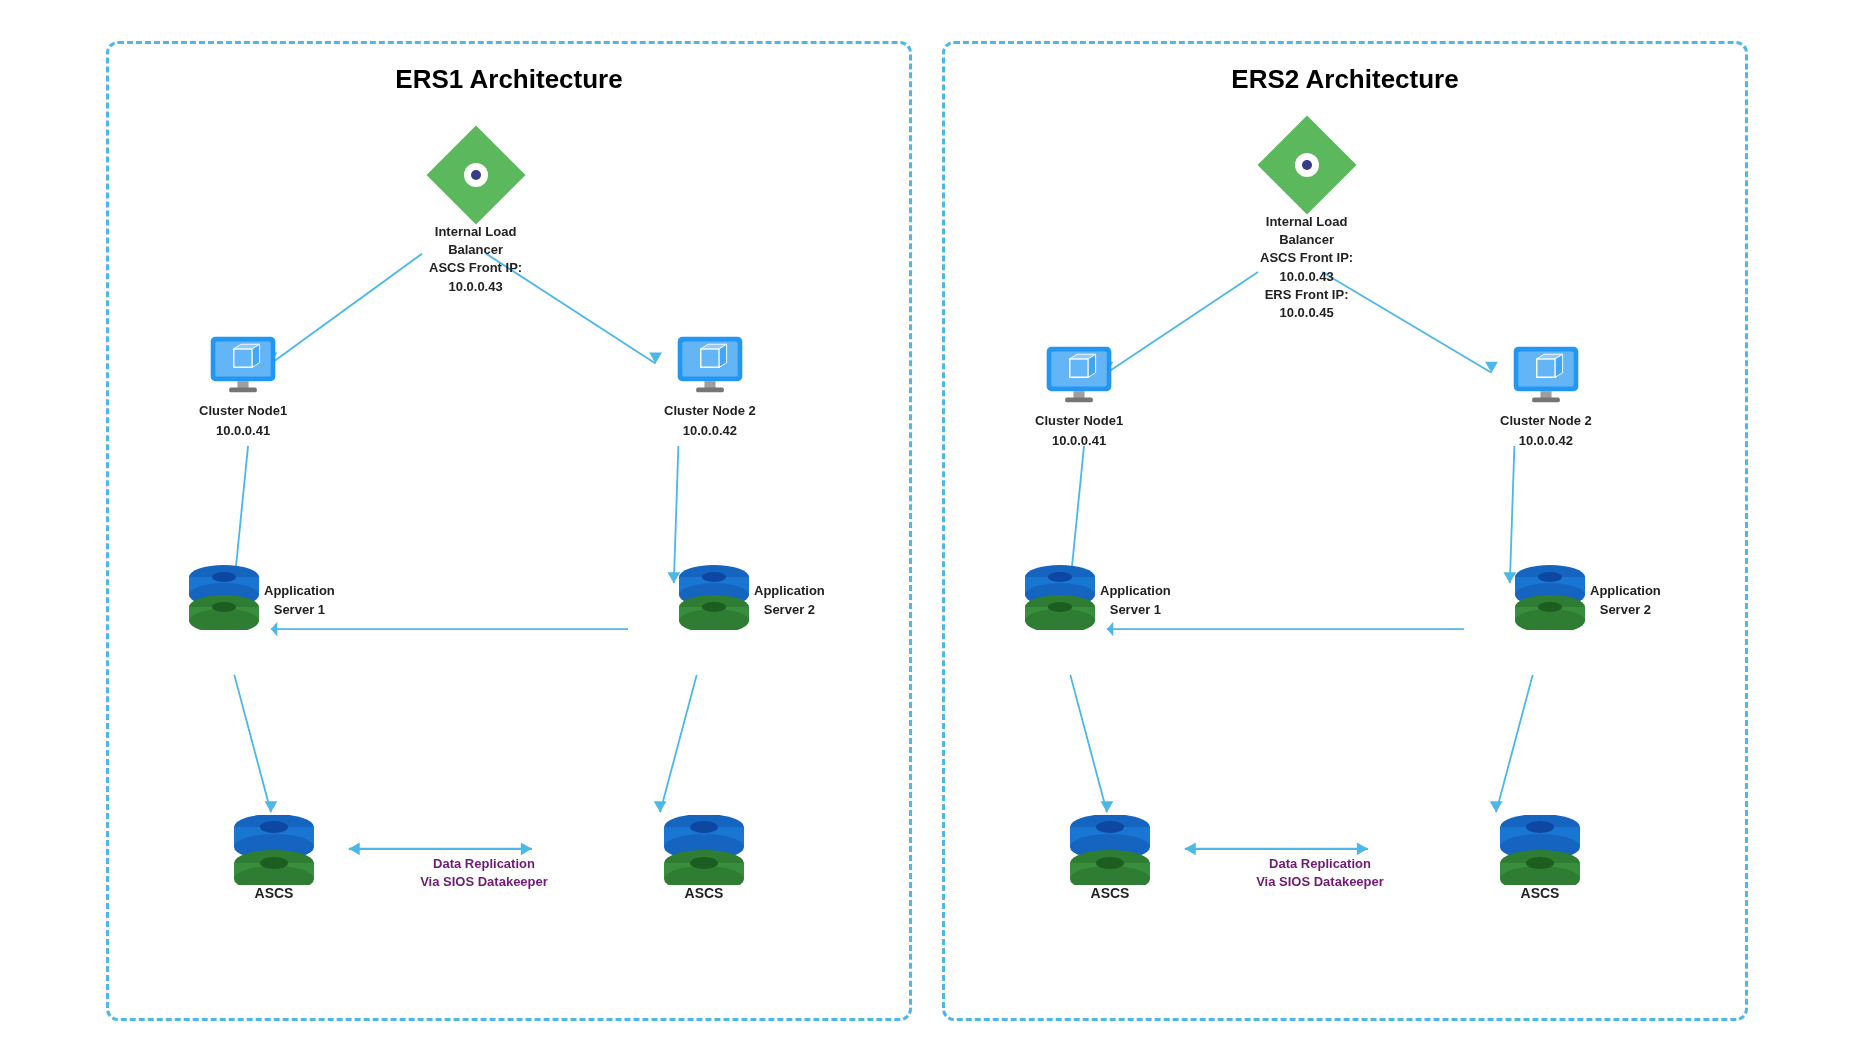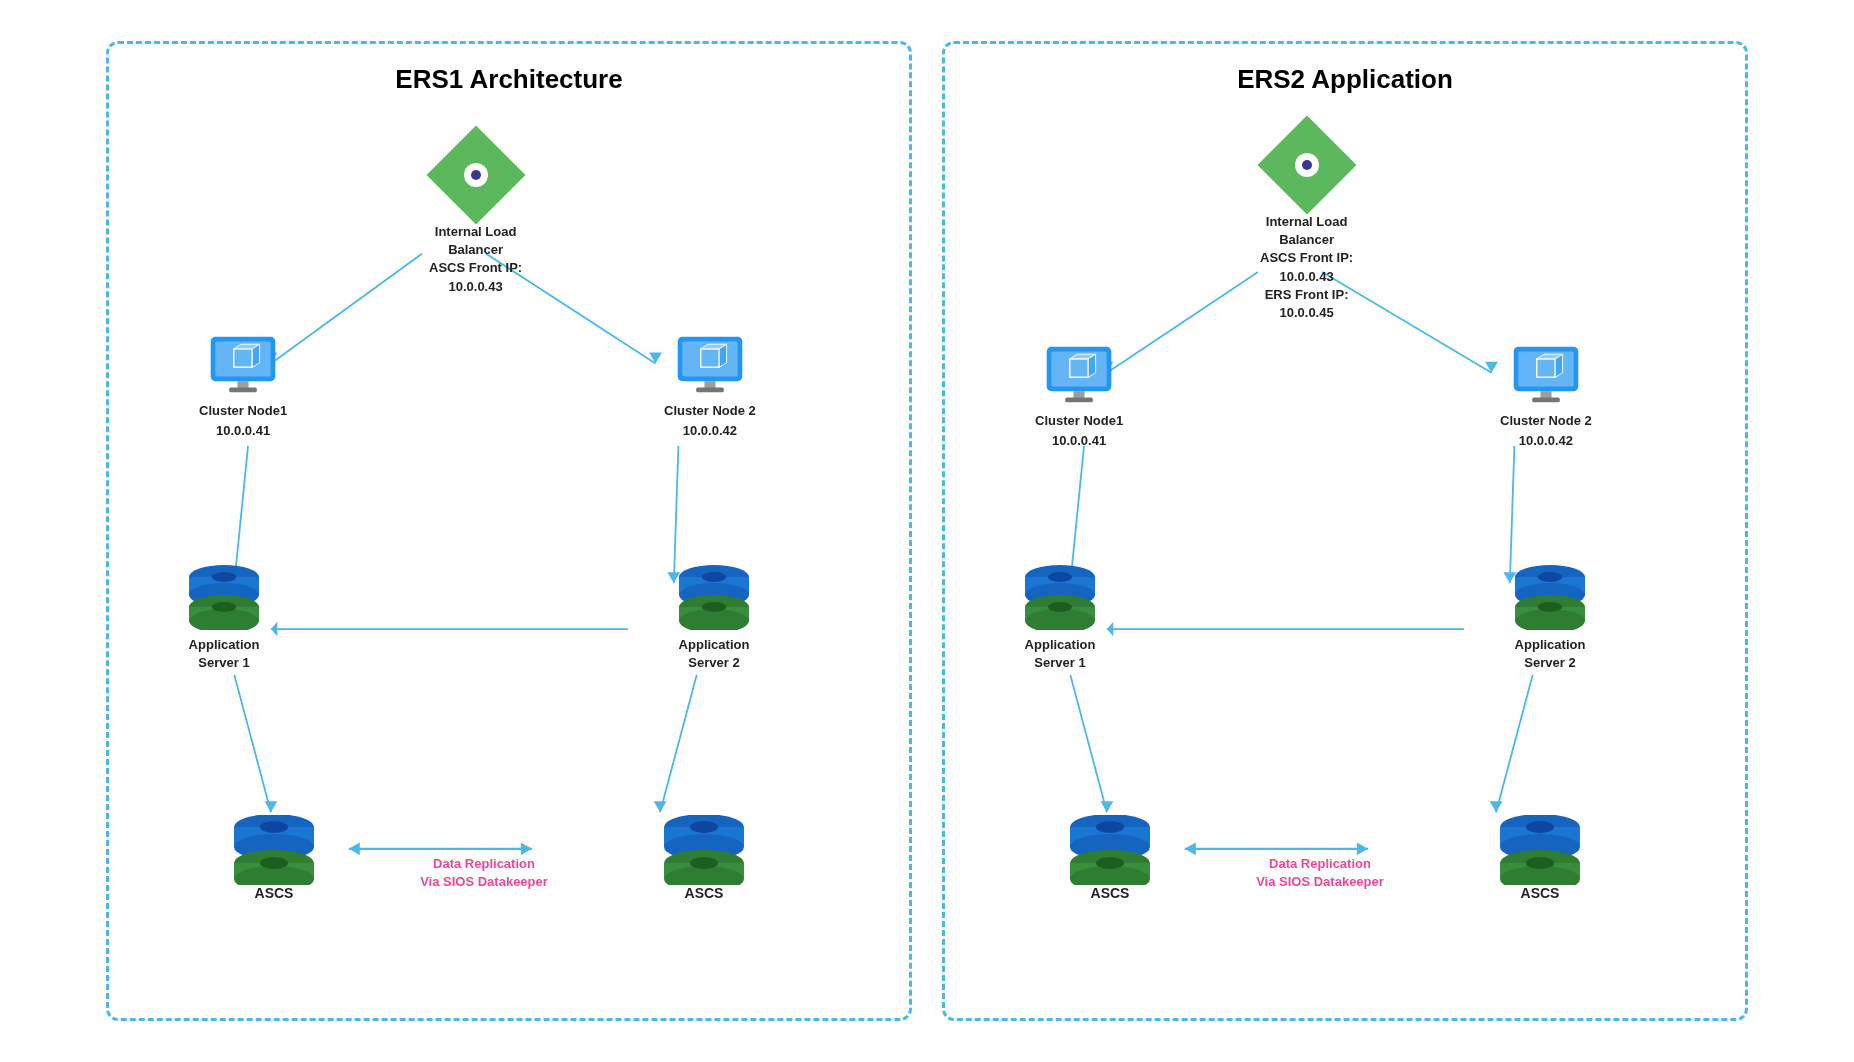--- a/index.html
+++ b/index.html
@@ -102,21 +102,21 @@
       font-size: 13px;
       font-weight: 600;
       color: #222;
       line-height: 1.5;
     }
 
     
     .app-server {
       position: absolute;
       display: flex;
-      flex-direction: column;
+      flex-direction: row;
       align-items: center;
     }
     .app-label {
       margin-top: 6px;
       text-align: center;
       font-size: 13px;
       font-weight: 600;
       color: #222;
       line-height: 1.4;
     }
@@ -134,21 +134,21 @@
       font-weight: 700;
       color: #222;
     }
 
     
     .replication-label {
       position: absolute;
       text-align: center;
       font-size: 13px;
       font-weight: 700;
-      color: #ec4899;
+      color: #701a75;
       line-height: 1.4;
     }
 
     
     .diagram-svg {
       position: absolute;
       top: 0;
       left: 0;
       width: 100%;
       height: 100%;
@@ -301,21 +301,21 @@
         <div class="ascs-label">ASCS</div>
       </div>
 
       <div class="replication-label" style="left:255px; top:750px; width:200px; white-space:pre-line;">Data Replication
 Via SIOS Datakeeper</div>
 
     </div>
   </div>
 
   <div class="arch-box">
-    <div class="arch-title">ERS2 Application</div>
+    <div class="arch-title">ERS2 Architecture</div>
     <div class="diagram-area">
 
       <svg class="diagram-svg" viewBox="0 0 830 920" xmlns="http://www.w3.org/2000/svg">
 
         <line x1="320" y1="140" x2="155" y2="250" stroke="#4db8e8" stroke-width="2"></line>
         <polygon points="155,250 148,238 162,238" fill="#4db8e8"></polygon>
 
         <line x1="390" y1="140" x2="575" y2="250" stroke="#4db8e8" stroke-width="2"></line>
         <polygon points="575,250 568,238 582,238" fill="#4db8e8"></polygon>
 

